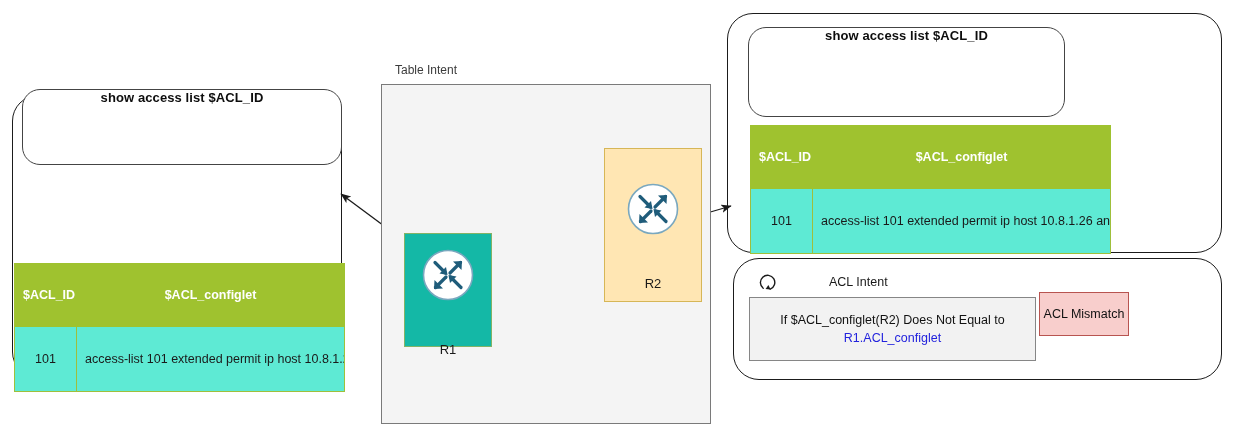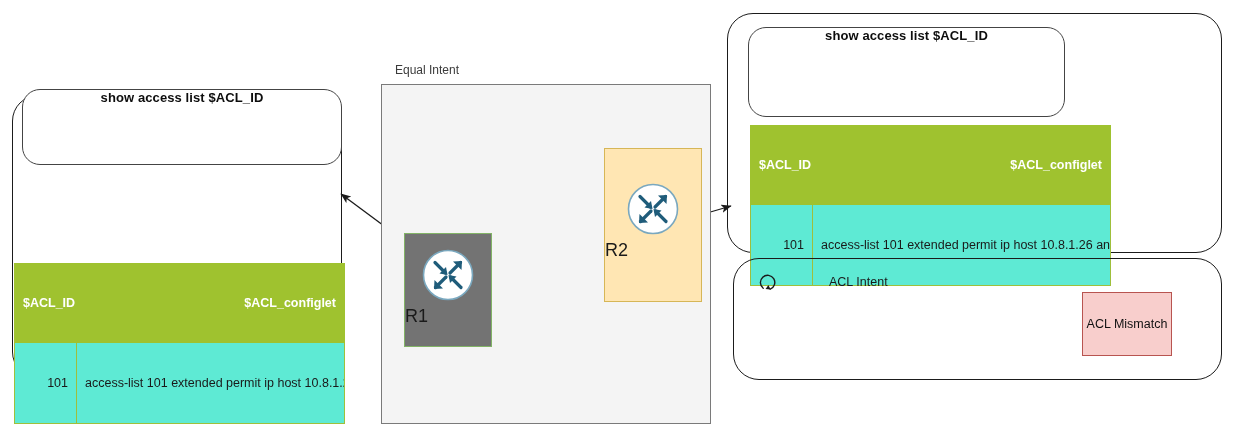--- a/index.html
+++ b/index.html
@@ -48,23 +48,23 @@
   
   .acl-table {
     position: absolute;
     box-sizing: border-box;
     border-collapse: collapse;
     background: #ffffff;
     table-layout: fixed;
   }
   .acl-table td, .acl-table th {
     border: 1px solid #9fbf3b;
-    padding: 16px 8px;
+    padding: 8px 8px;
     font-size: 12.5px;
-    text-align: right;
+    text-align: center;
     vertical-align: middle;
     white-space: nowrap;
     overflow: hidden;
   }
   .acl-table thead th {
     background: #9fc22f;
     color: #ffffff;
     font-weight: bold;
     height: 46px;
     border-color: #9fc22f;
@@ -86,38 +86,39 @@
     position: absolute;
     box-sizing: border-box;
     background: #f4f4f4;
     border: 1.3px solid #7a7a7a;
   }
   .device-box {
     position: absolute;
     box-sizing: border-box;
   }
   .device-box.green {
-    background: #737373;
+    background: #14b8a6;
     border: 1.2px solid #82b366;
   }
   .device-box.amber {
     background: #ffe6b3;
     border: 1.2px solid #d6b656;
   }
   .router-icon {
     position: absolute;
     left: 50%;
     transform: translateX(-50%);
   }
   .device-label {
     position: absolute;
     width: 100%;
-    text-align: left;
-    font-size: 18px;
+    text-align: center;
+    font-size: 13px;
     color: #1a1a1a;
+    margin-top: 36px;
   }
 
   
   .acl-section-title {
     position: absolute;
     font-size: 12.5px;
     color: #1a1a1a;
   }
   .loop-icon {
     position: absolute;
@@ -199,21 +200,21 @@
       </tr>
     </thead>
     <tbody>
       <tr>
         <td>101</td>
         <td>access-list 101 extended permit ip host 10.8.1.26 any</td>
       </tr>
     </tbody>
   </table>
 
-  <div class="seed-label" style="left:395px; top:63px;">Equal Intent</div>
+  <div class="seed-label" style="left:395px; top:63px;">Table Intent</div>
 
   <div class="seed-canvas" style="left:381px; top:84px; width:330px; height:340px;">
 
     <div class="device-box green" style="left:22px; top:148px; width:88px; height:114px;">
       <span class="router-icon" style="top:14px;">
         <svg width="54" height="54" viewBox="0 0 54 54">
           <circle cx="27" cy="27" r="24.5" fill="#ffffff" stroke="#7aa8bf" stroke-width="1.6"></circle>
           <g fill="#1f5c7a" stroke="#1f5c7a" stroke-width="3.2" stroke-linecap="round">
 
             <line x1="14" y1="14.5" x2="24.5" y2="25"></line>
@@ -282,18 +283,24 @@
 
   <span class="loop-icon" style="left:757px; top:272px;">
     <svg width="22" height="22" viewBox="0 0 22 22">
       <path d="M6.2,16.2 A7.2,7.2 0 1 1 13.2,17.2" fill="none" stroke="#1a1a1a" stroke-width="1.4" stroke-linecap="round"></path>
       <polygon points="13.6,17.6 8.6,17.0 11.4,13.0" fill="#1a1a1a"></polygon>
     </svg>
   </span>
 
   <div class="acl-section-title" style="left:829px; top:275px;">ACL Intent</div>
 
-
-  <div class="mismatch-box" style="left:1082px; top:292px; width:90px; height:64px;">
+  <div class="condition-box" style="left:749px; top:297px; width:287px; height:64px;">
+    <span>
+      <span>If $ACL_configlet(R2)  Does Not Equal to</span><br>
+      <span class="ref">R1.ACL_configlet</span>
+    </span>
+  </div>
+
+  <div class="mismatch-box" style="left:1039px; top:292px; width:90px; height:44px;">
     <span>ACL Mismatch</span>
   </div>
 
 </div>
 
 </body></html>

